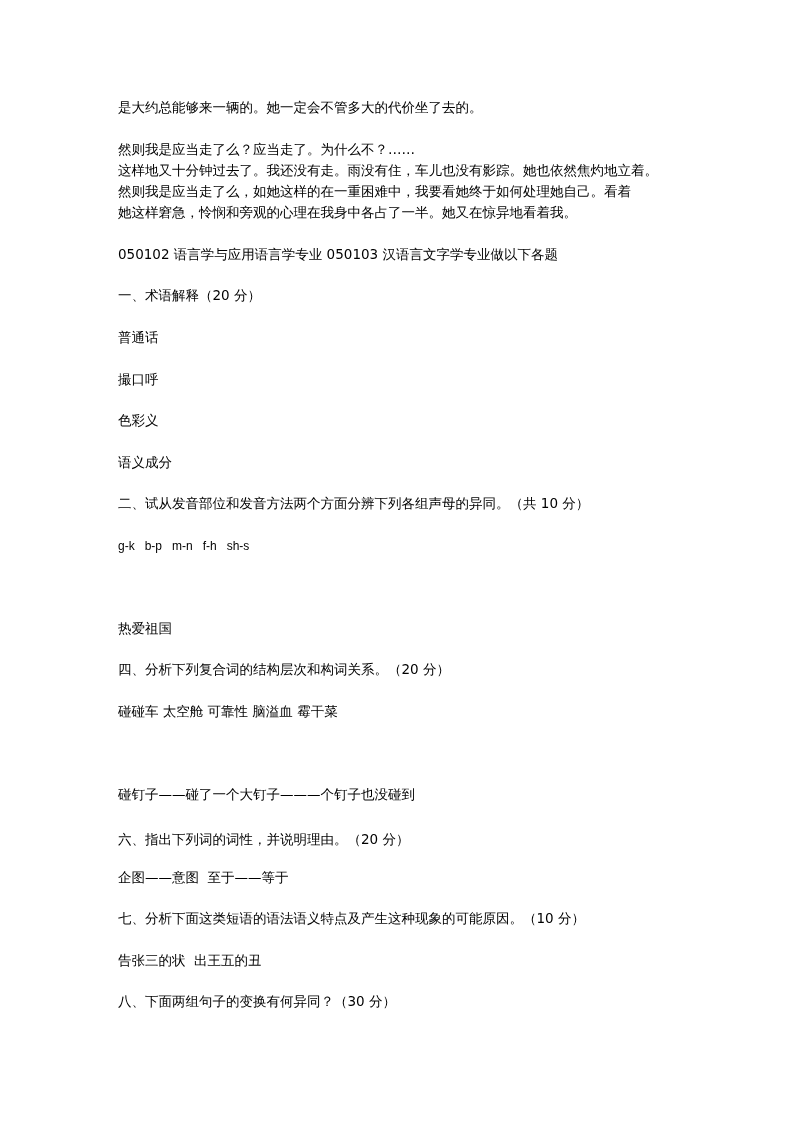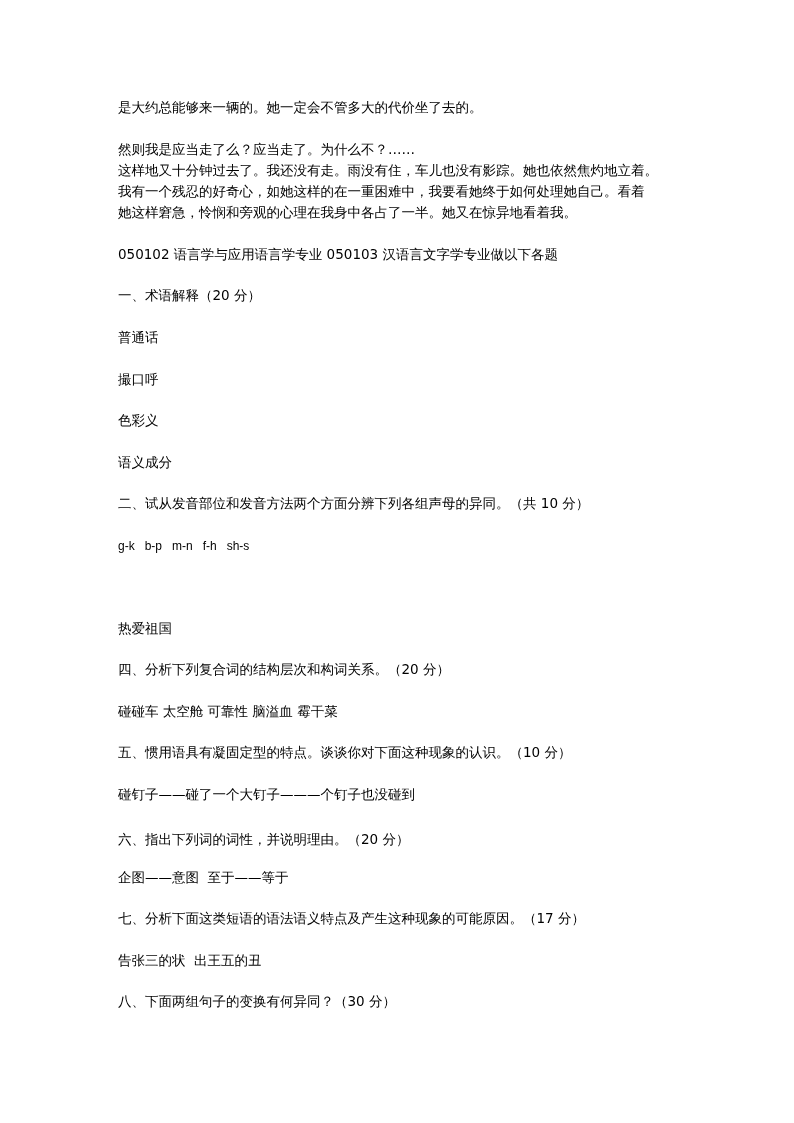--- a/index.html
+++ b/index.html
@@ -16,42 +16,41 @@
     }
     .mono { font-family: Liberation Sans, sans-serif; font-size: 12px; }
   </style>
 </head>
 <body>
 
 <div class="page">
   <div class="line" style="top:99px">是大约总能够来一辆的。她一定会不管多大的代价坐了去的。</div>
   <div class="line" style="top:162px">这样地又十分钟过去了。我还没有走。雨没有住，车儿也没有影踪。她也依然焦灼地立着。</div>
   <div class="line" style="top:141px">然则我是应当走了么？应当走了。为什么不？……</div>
-  <div class="line" style="top:183px">我有一个残忍的好奇心，如她这样的在一重困难中，我要看她终于如何处理她自己。看着</div>
+  <div class="line" style="top:183px">然则我是应当走了么，如她这样的在一重困难中，我要看她终于如何处理她自己。看着</div>
   <div class="line" style="top:204px">她这样窘急，怜悯和旁观的心理在我身中各占了一半。她又在惊异地看着我。</div>
 
   <div class="line" style="top:246px">050102 语言学与应用语言学专业 050103 汉语言文字学专业做以下各题</div>
 
   <div class="line" style="top:287px">一、术语解释（20 分）</div>
   <div class="line" style="top:329px">普通话</div>
   <div class="line" style="top:371px">撮口呼</div>
   <div class="line" style="top:412px">色彩义</div>
   <div class="line" style="top:454px">语义成分</div>
 
   <div class="line" style="top:495px">二、试从发音部位和发音方法两个方面分辨下列各组声母的异同。（共 10 分）</div>
   <div class="line mono" style="top:538px; white-space:pre">g-k   b-p   m-n   f-h   sh-s</div>
 
   <div class="line" style="top:620px">热爱祖国</div>
 
   <div class="line" style="top:661px">四、分析下列复合词的结构层次和构词关系。（20 分）</div>
   <div class="line" style="top:703px">碰碰车 太空舱 可靠性 脑溢血 霉干菜</div>
 
-  <div class="line" style="top:744px">五、惯用语具有凝固定型的特点。谈谈你对下面这种现象的认识。（10 分）</div>
   <div class="line" style="top:786px">碰钉子——碰了一个大钉子———个钉子也没碰到</div>
 
   <div class="line" style="top:831px">六、指出下列词的词性，并说明理由。（20 分）</div>
   <div class="line" style="top:869px; white-space:pre">企图——意图  至于——等于</div>
 
-  <div class="line" style="top:910px">七、分析下面这类短语的语法语义特点及产生这种现象的可能原因。（17 分）</div>
+  <div class="line" style="top:910px">七、分析下面这类短语的语法语义特点及产生这种现象的可能原因。（10 分）</div>
   <div class="line" style="top:952px; white-space:pre">告张三的状  出王五的丑</div>
 
   <div class="line" style="top:993px">八、下面两组句子的变换有何异同？（30 分）</div>
 </div>
 
 </body></html>

